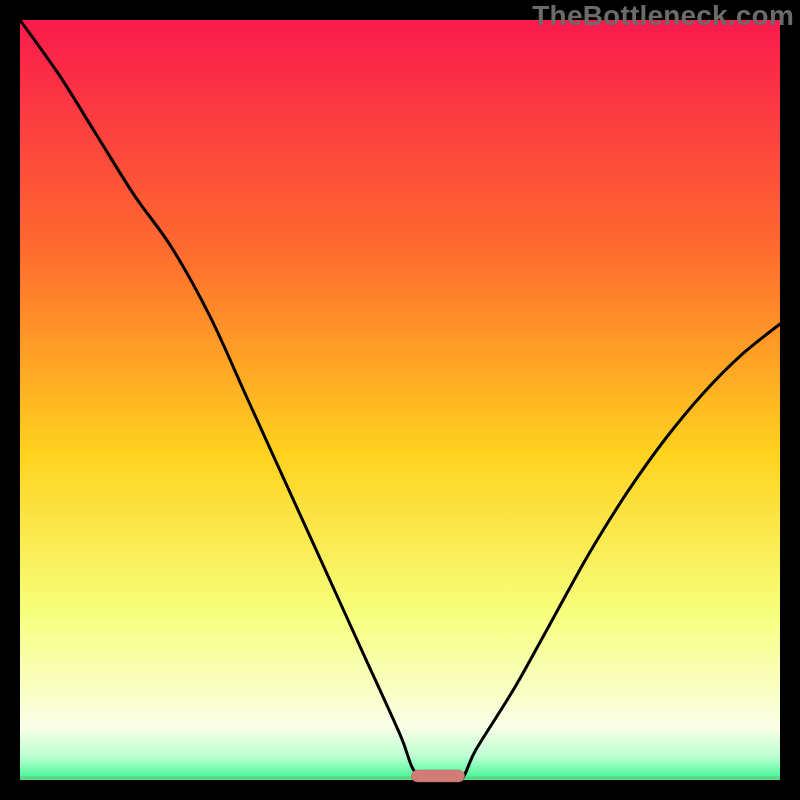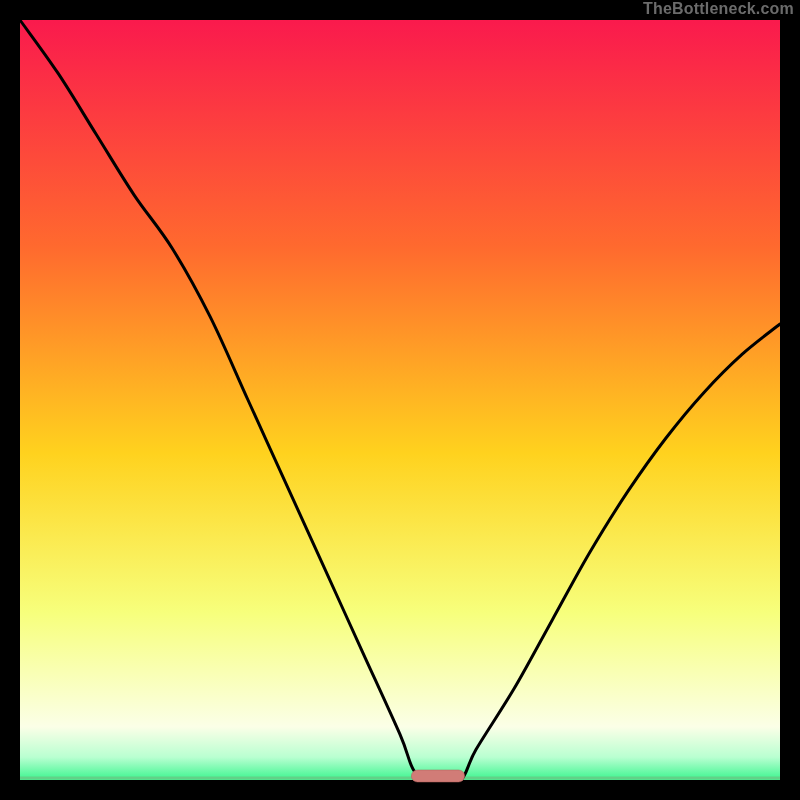--- a/index.html
+++ b/index.html
@@ -22,21 +22,21 @@
     top: 20px;
     width: 760px;
     height: 760px;
     
   }
   .watermark {
     position: absolute;
     top: 0px;
     right: 6px;
     font-family: Arial, Helvetica, sans-serif;
-    font-size: 16px;
+    font-size: 28px;
     font-weight: 600;
     color: #6b6b6b;
     letter-spacing: 0.2px;
   }
   .plot-svg {
     position: absolute;
     left: 20px;
     top: 20px;
     width: 760px;
     height: 760px;

